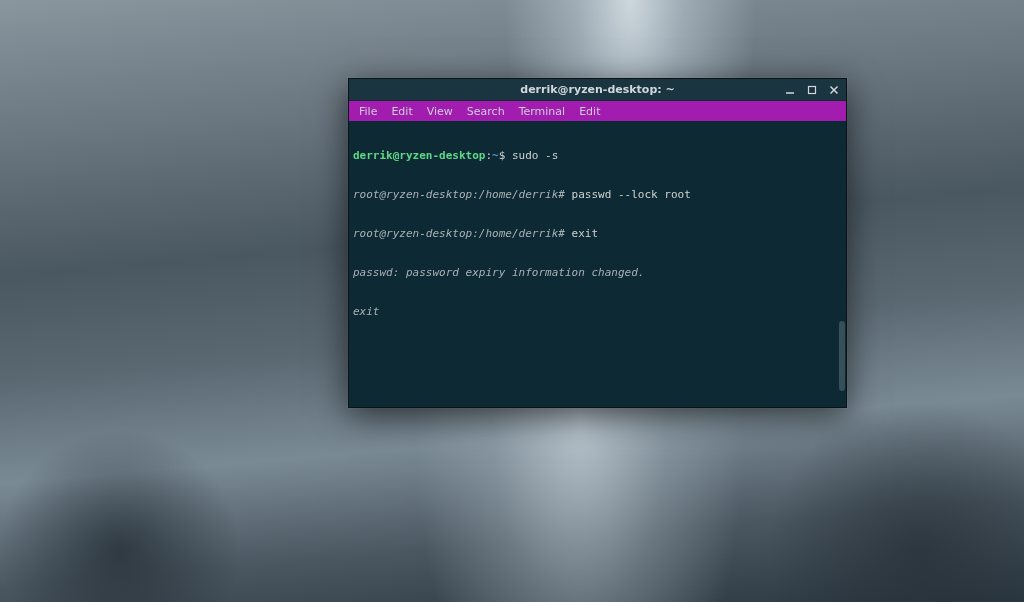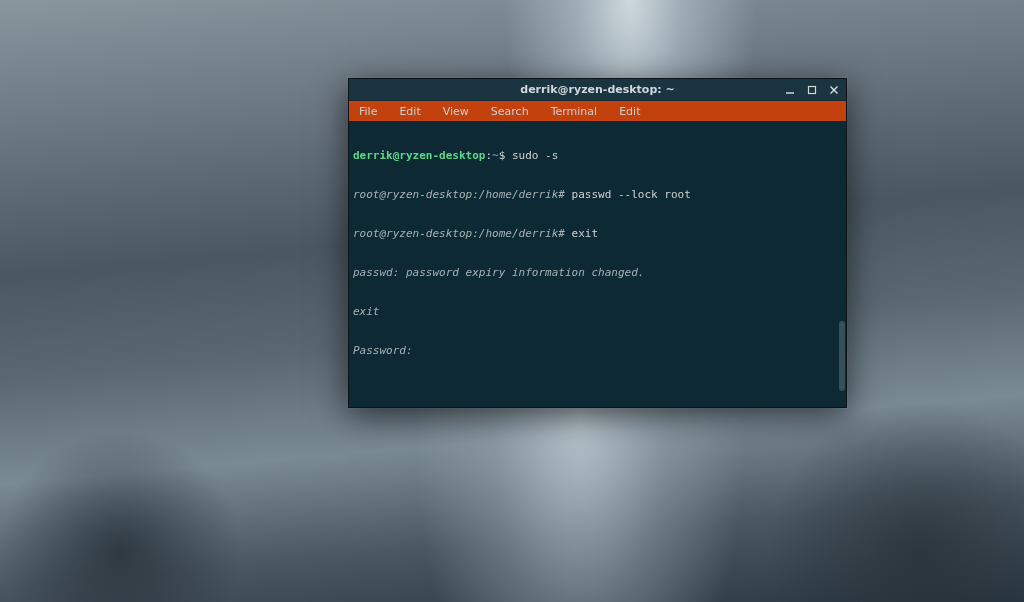--- a/index.html
+++ b/index.html
@@ -68,25 +68,25 @@
       justify-content: center;
       cursor: pointer;
       color: #d0d8dc;
     }
     .win-btn svg {
       width: 10px;
       height: 10px;
     }
     .menubar {
       height: 20px;
-      background: #c2410c;
+      background: #a21caf;
       display: flex;
       align-items: center;
       padding: 0 4px;
-      gap: 10px;
+      gap: 2px;
     }
     .menu-item {
       color: #c8d0d4;
       font-size: 11px;
       padding: 2px 6px;
       cursor: pointer;
     }
     .terminal-body {
       flex: 1;
       background: #0d2a34;
@@ -158,21 +158,20 @@
     <span class="menu-item">Terminal</span>
     <span class="menu-item">Edit</span>
   </div>
 
   <div class="terminal-body">
     <span class="term-line"><span class="prompt-user">derrik@ryzen-desktop</span><span class="prompt-sym">:</span><span class="prompt-path">~</span><span class="prompt-sym">$ </span><span class="term-input">sudo -s</span></span>
     <span class="term-line"><span class="term-text">root@ryzen-desktop:/home/derrik# </span><span class="term-input">passwd --lock root</span></span>
     <span class="term-line"><span class="term-text">root@ryzen-desktop:/home/derrik# </span><span class="term-input">exit</span></span>
     <span class="term-line"><span class="term-text">passwd: password expiry information changed.</span></span>
     <span class="term-line"><span class="term-text">exit</span></span>
-    <span class="term-line"><span class="term-text">Password:</span></span>
     
     
 
     <div class="scrollbar-track">
       <div class="scrollbar-thumb" style="top:200px; height:70px;"></div>
     </div>
   </div>
 </div>
 
 </body></html>

